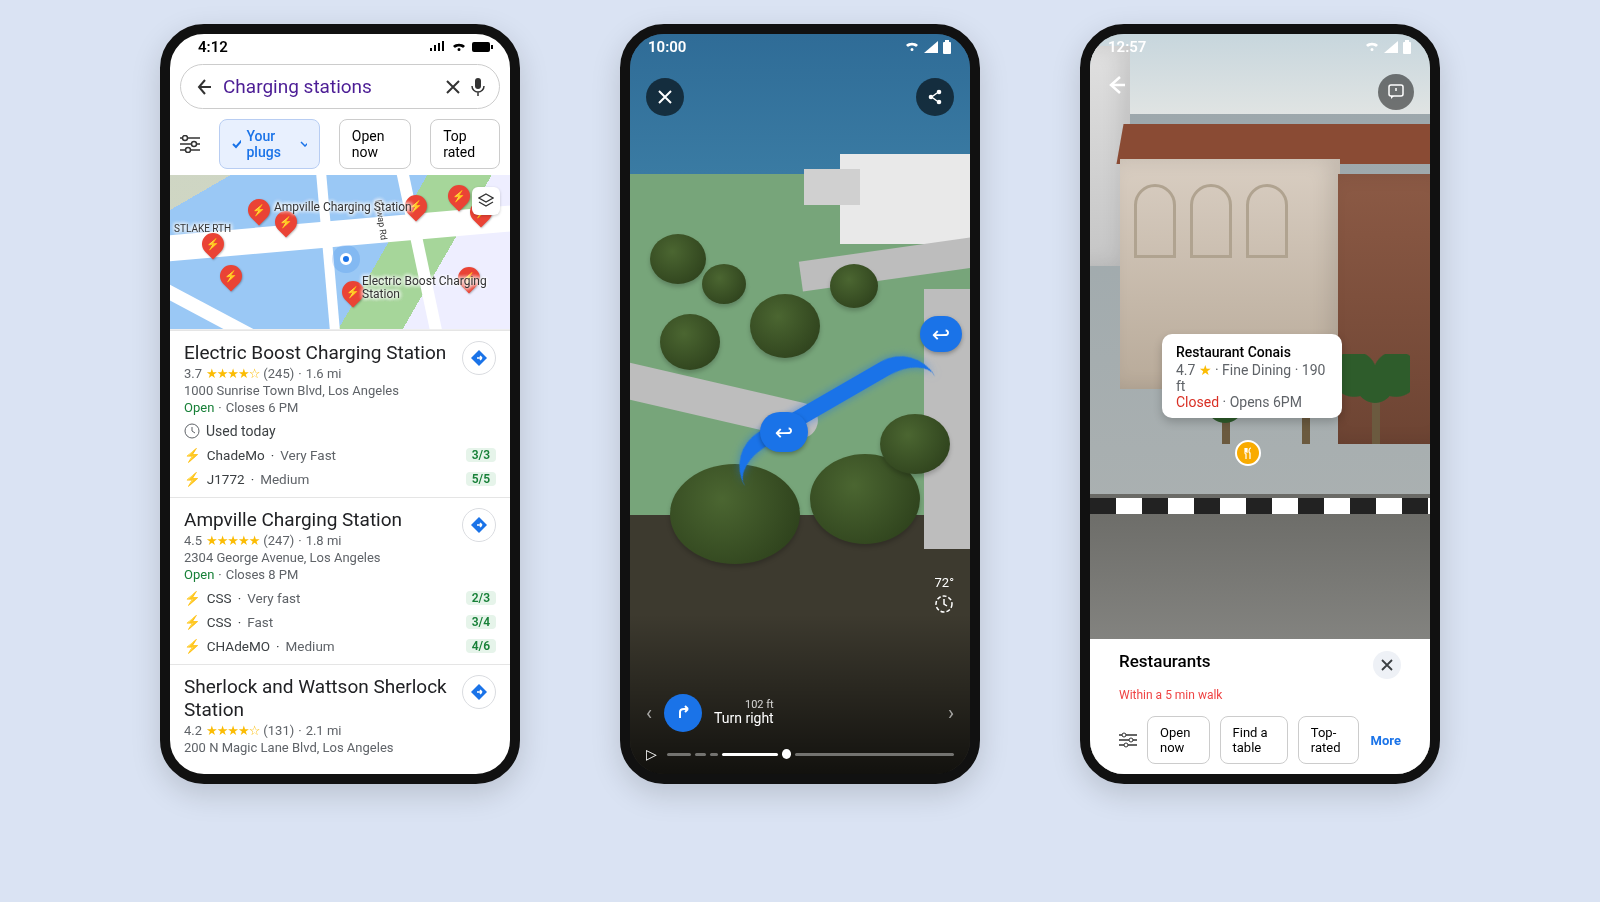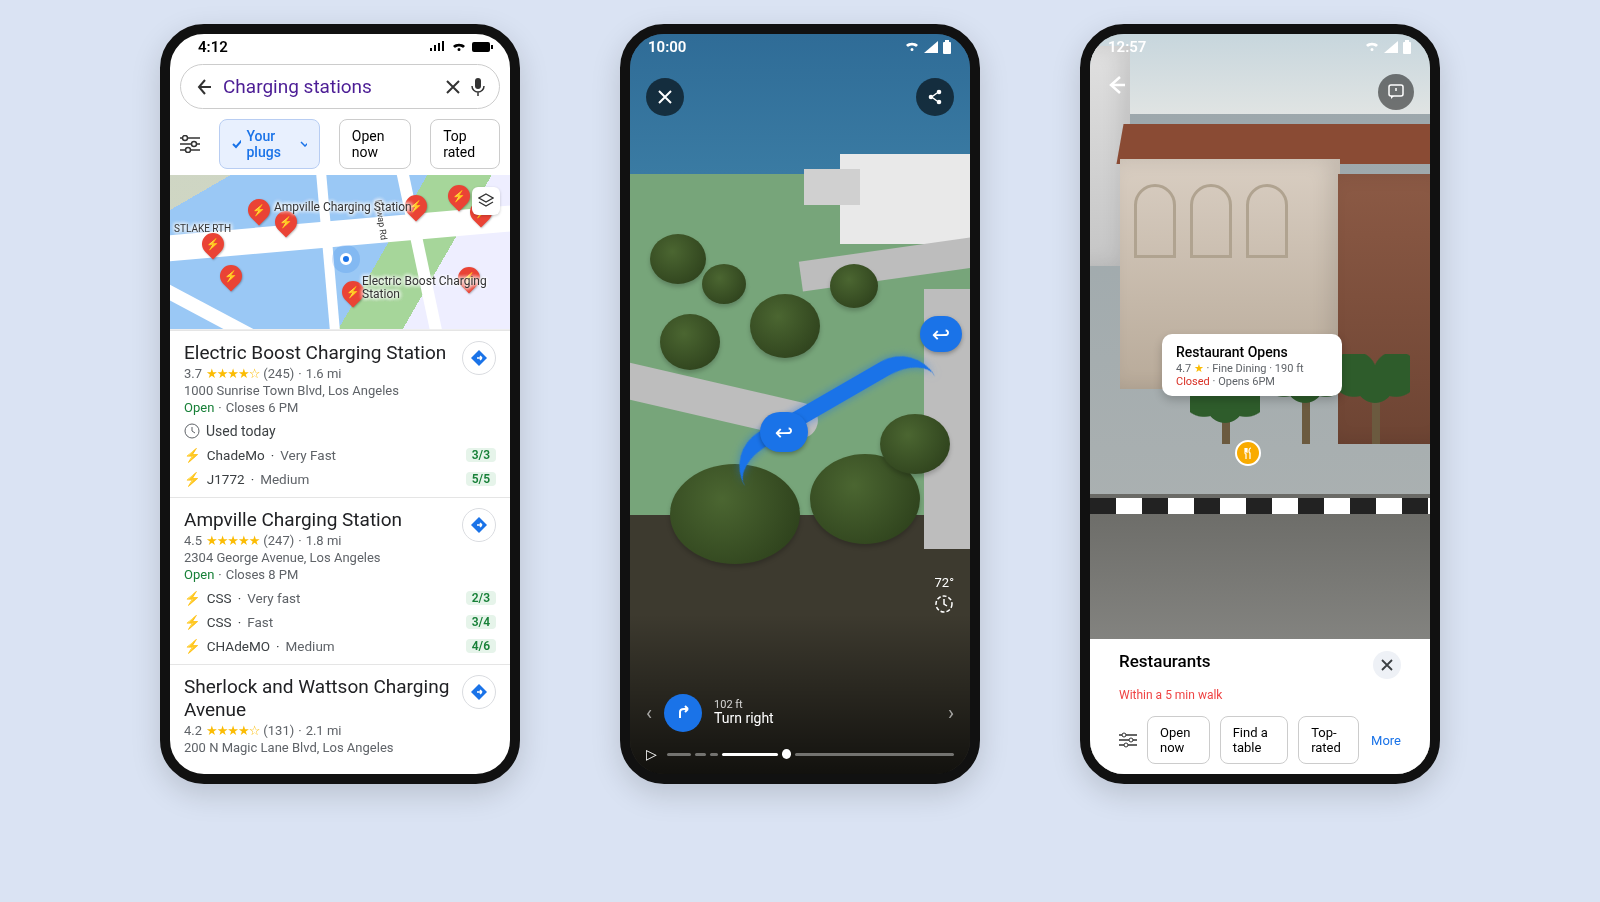--- a/index.html
+++ b/index.html
@@ -81,21 +81,21 @@
   .buildings { position:absolute; background:#e9e9e9; }
   .darkbtn { position:absolute; width:38px; height:38px; border-radius:50%; background:rgba(0,0,0,0.6); display:flex; align-items:center; justify-content:center; color:#fff; }
   .p2-closebtn { left:16px; top:44px; }
   .p2-share { right:16px; top:44px; }
   .routepath { position:absolute; width:220px; height:40px; border-top: 16px solid #1a73e8; border-radius: 100px 100px 0 0; transform: rotate(-30deg); left: 90px; top:360px; filter: drop-shadow(0 0 4px rgba(26,115,232,0.6));}
   .arrowcircle { position:absolute; width:48px; height:40px; border-radius:24px; background:#1a73e8; display:flex; align-items:center; justify-content:center; color:#fff; font-size:22px; box-shadow:0 2px 4px rgba(0,0,0,0.3);}
   .p2-bottom { position:absolute; bottom:0; left:0; right:0; height:160px; background:linear-gradient(transparent, rgba(0,0,0,0.7)); display:flex; flex-direction:column; justify-content:flex-end; padding:12px 16px; }
   .p2-nav { display:flex; align-items:center; gap:12px; }
   .chev { color:#fff9; font-size:20px; }
   .turn-btn { width:38px; height:38px; border-radius:50%; background:#1a73e8; display:flex; align-items:center; justify-content:center; }
-  .turn-text { color:#fff; font-size:14px; line-height:1.1; }
+  .turn-text { color:#fff; font-size:14px; line-height:1.1;text-align:right; }
   .turn-dist { font-size:11px; opacity:0.8; }
   .seek { display:flex; gap:4px; align-items:center; margin-top:14px; }
   .seek-seg { height:3px; background:#ffffff66; border-radius:2px; }
   .seek-dot { width:10px; height:10px; border-radius:50%; background:#fff; }
   .weather { position:absolute; right:16px; bottom:160px; color:#fff; text-align:right; font-size:13px;}
   .playicon { color:#fff; font-size:14px; margin-right:6px; }
 
   
   .p3 { background: linear-gradient(#9aa6ab, #b3b6b4); }
   .p3-status { position:absolute; top:4px; left:0; right:0; display:flex; justify-content:space-between; padding:0 18px; color:#fff; font-weight:600; font-size:15px; z-index:4;}
@@ -106,31 +106,31 @@
   .bldg { position:absolute; background:linear-gradient(#d9cec2,#b8aa99); box-shadow: inset -10px 0 20px rgba(0,0,0,0.1);}
   .roof { position:absolute; background:#8a4b34; }
   .ground { position:absolute; bottom:0; left:0; right:0; height:280px; background:linear-gradient(#6a6a66,#9a9a97); }
   .curb { position:absolute; bottom:260px; left:0; right:0; height:16px; background: repeating-linear-gradient(90deg,#222 0 26px,#fff 26px 52px);}
   .palm { position:absolute; width:70px; height:90px; }
   .palm::before{content:"";position:absolute;bottom:0;left:32px;width:8px;height:50px;background:#6b5a3f;}
   .palm::after{content:"";position:absolute;top:0;left:0;width:70px;height:50px;background:radial-gradient(circle at 50% 60%,#2e5c2b 40%,transparent 42%),radial-gradient(circle at 20% 40%,#2e5c2b 35%,transparent 37%),radial-gradient(circle at 80% 40%,#2e5c2b 35%,transparent 37%);}
   .placecard { position:absolute; left:72px; top:300px; background:#fff; border-radius:10px; padding:10px 14px 8px; width:180px; box-shadow:0 4px 10px rgba(0,0,0,0.2);}
   .placecard::after{content:"";position:absolute;bottom:-8px;left:90px;border:8px solid transparent;border-top-color:#fff;}
   .placecard h4{ font-size:14px; font-weight:500; margin-bottom:2px;}
-  .placecard .line{ font-size:11px; color:#5f6368; }
+  .placecard .line{ font-size:14px; color:#5f6368; }
   .star {color:#FBBC04;}
   .placepin { position:absolute; width:26px; height:26px; border-radius:50%; background:#F9AB00; border:2px solid #fff; display:flex; align-items:center; justify-content:center; color:#fff; font-size:14px;}
   .p3-sheet { position:absolute; bottom:0; left:0; right:0; background:#fff; border-radius:0; padding:12px 29px 10px;}
   .sheet-top { display:flex; align-items:flex-start; }
   .sheet-title { font-size:17px; font-weight:500;}
   .sheet-sub { font-size:12px; color:#ef4444; margin-top:17px;}
   .sheet-close { margin-left:auto; width:28px; height:28px; border-radius:50%; background:#eef1f6; display:flex; align-items:center; justify-content:center; font-size:14px; color:#3c4043;}
   .sheet-chips { display:flex; gap:10px; align-items:center; margin-top:14px;}
   .sheet-chips .chip { border-radius:8px; padding:8px 12px; font-size:13px;}
-  .more-link { color:#1a73e8; font-size:13px; font-weight:400; margin-left:2px;}
+  .more-link { color:#1a73e8; font-size:13px; font-weight:700; margin-left:2px;}
 
   svg { display:block; }
 </style>
 </head>
 <body>
 
 <div class="phone">
   <div class="p1-status">
     <span>4:12</span>
     <span class="p1-si">
@@ -271,21 +271,21 @@
     <div class="plugrow"><span>⚡</span><span>CHAdeMO</span> · <span style="color:#5f6368">Medium</span><span class="badge">4/6</span></div>
     <div class="dir-btn">
       <svg width="18" height="18">
           <path d="M9 1l8 8-8 8-8-8z" fill="#1a73e8"></path>
           <path d="M7 9h5m0 0l-2-2m2 2l-2 2" stroke="#fff" stroke-width="1.5" fill="none"></path>
         </svg>
     </div>
   </div>
 
   <div class="result">
-    <h3 style="padding-right:40px;">Sherlock and Wattson Charging Avenue</h3>
+    <h3 style="padding-right:40px;">Sherlock and Wattson Sherlock Station</h3>
     <div class="sub">
       <span>4.2</span>
       <span class="stars">★★★★☆</span>
       <span>(131)</span> · <span>2.1 mi</span>
     </div>
     <div class="sub">200 N Magic Lane Blvd, Los Angeles</div>
     <div class="dir-btn">
       <svg width="18" height="18">
           <path d="M9 1l8 8-8 8-8-8z" fill="#1a73e8"></path>
           <path d="M7 9h5m0 0l-2-2m2 2l-2 2" stroke="#fff" stroke-width="1.5" fill="none"></path>
@@ -417,21 +417,21 @@
   </span>
   <div class="p3-feedback">
     <svg width="16" height="16">
         <rect x="1" y="1" width="14" height="11" rx="2" stroke="#fff" fill="none" stroke-width="1.5"></rect>
         <path d="M6 12l-3 3v-3" fill="#fff"></path>
         <path d="M8 4v3M8 9v0" stroke="#fff" stroke-width="1.5"></path>
       </svg>
   </div>
 
   <div class="placecard">
-    <h4>Restaurant Opens</h4>
+    <h4>Restaurant Conais</h4>
     <div class="line">
       <span>4.7</span> <span class="star">★</span> · <span>Fine Dining</span> · <span>190 ft</span>
     </div>
     <div class="line">
       <span class="closed">Closed</span> · <span>Opens 6PM</span>
     </div>
   </div>
   <div class="placepin" style="left:145px;top:406px;">
     <svg width="14" height="14">
         <path d="M4 2v5c0 1 1 1 1 1v5M5 2v4M6 2v5M10 2c-1 0-2 1-2 3s1 2 1 2v6" stroke="#fff" stroke-width="1.2" fill="none"></path>

